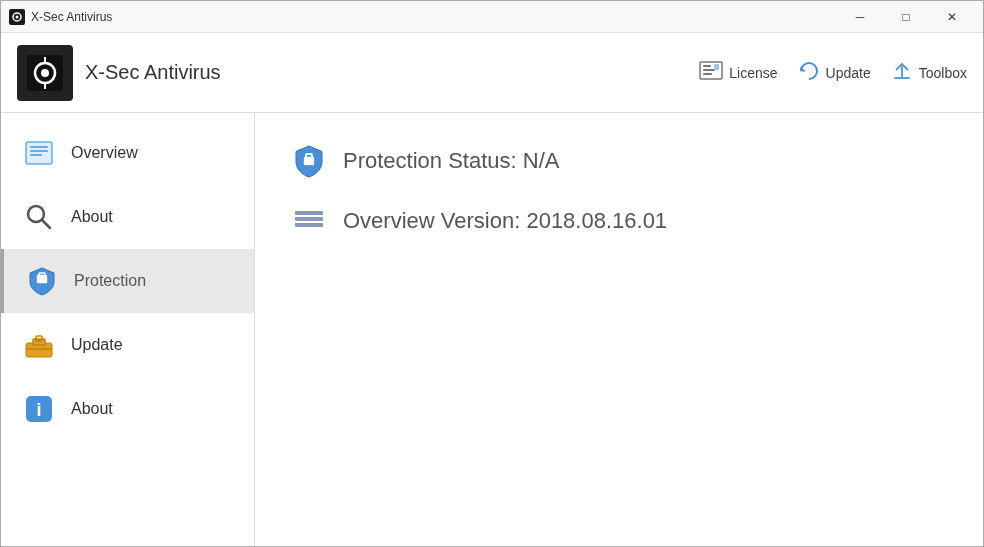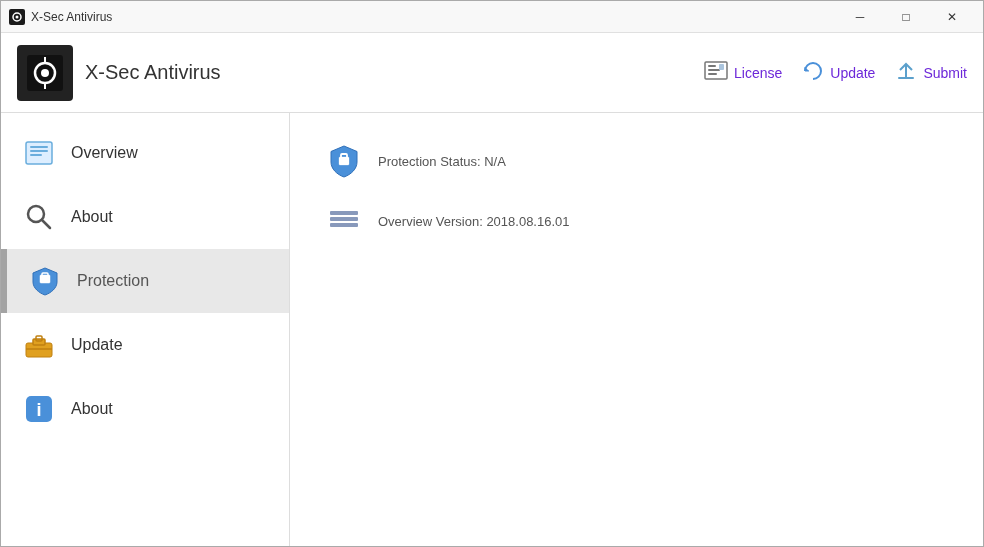--- a/index.html
+++ b/index.html
@@ -85,55 +85,55 @@
     .header-actions {
       display: flex;
       align-items: center;
       gap: 20px;
     }
     .header-action-btn {
       display: flex;
       align-items: center;
       gap: 6px;
       font-size: 14px;
-      color: #6d28d9;
+      color: #404040;
       cursor: pointer;
       background: none;
       border: none;
     }
 
     
     .main-layout {
       display: flex;
       flex: 1;
       overflow: hidden;
     }
 
     
     .sidebar {
-      width: 289px;
+      width: 254px;
       background: white;
       border-right: 1px solid #ddd;
       flex-shrink: 0;
       display: flex;
       flex-direction: column;
       padding: 8px 0;
     }
     .nav-item {
       display: flex;
       align-items: center;
       padding: 14px 20px;
       cursor: pointer;
       gap: 14px;
       font-size: 16px;
       color: #333;
     }
     .nav-item.active {
       background: #e8e8e8;
-      border-left: 6px solid #a3a3a3;
+      border-left: 3px solid #a3a3a3;
       text-align: center;
     }
     .nav-item.active .nav-label { color: #555; }
     .nav-icon {
       width: 36px;
       height: 36px;
       flex-shrink: 0;
       display: flex;
       align-items: center;
       justify-content: center;
@@ -153,21 +153,21 @@
     }
     .info-icon {
       width: 36px;
       height: 36px;
       flex-shrink: 0;
       display: flex;
       align-items: center;
       justify-content: center;
     }
     .info-text {
-      font-size: 13px;
+      font-size: 22px;
       color: #333;
     }
     .info-text span {
       color: #555;
     }
   </style>
 </head>
 <body>
 
 <div class="title-bar">
@@ -223,21 +223,21 @@
     </button>
 
     <button class="header-action-btn">
       <span>
         <svg width="22" height="22" viewBox="0 0 22 22" fill="none">
           <path d="M11 18 L11 4" stroke="#5ba0cc" stroke-width="2"></path>
           <path d="M5 10 L11 4 L17 10" stroke="#5ba0cc" stroke-width="2" fill="none"></path>
           <rect x="3" y="17" width="16" height="2" rx="1" fill="#5ba0cc"></rect>
         </svg>
       </span>
-      <span>Submit</span>
+      <span>Toolbox</span>
     </button>
   </div>
 </div>
 
 <div class="main-layout">
 
   <nav class="sidebar">
 
     <div class="nav-item">
       <div class="nav-icon">

